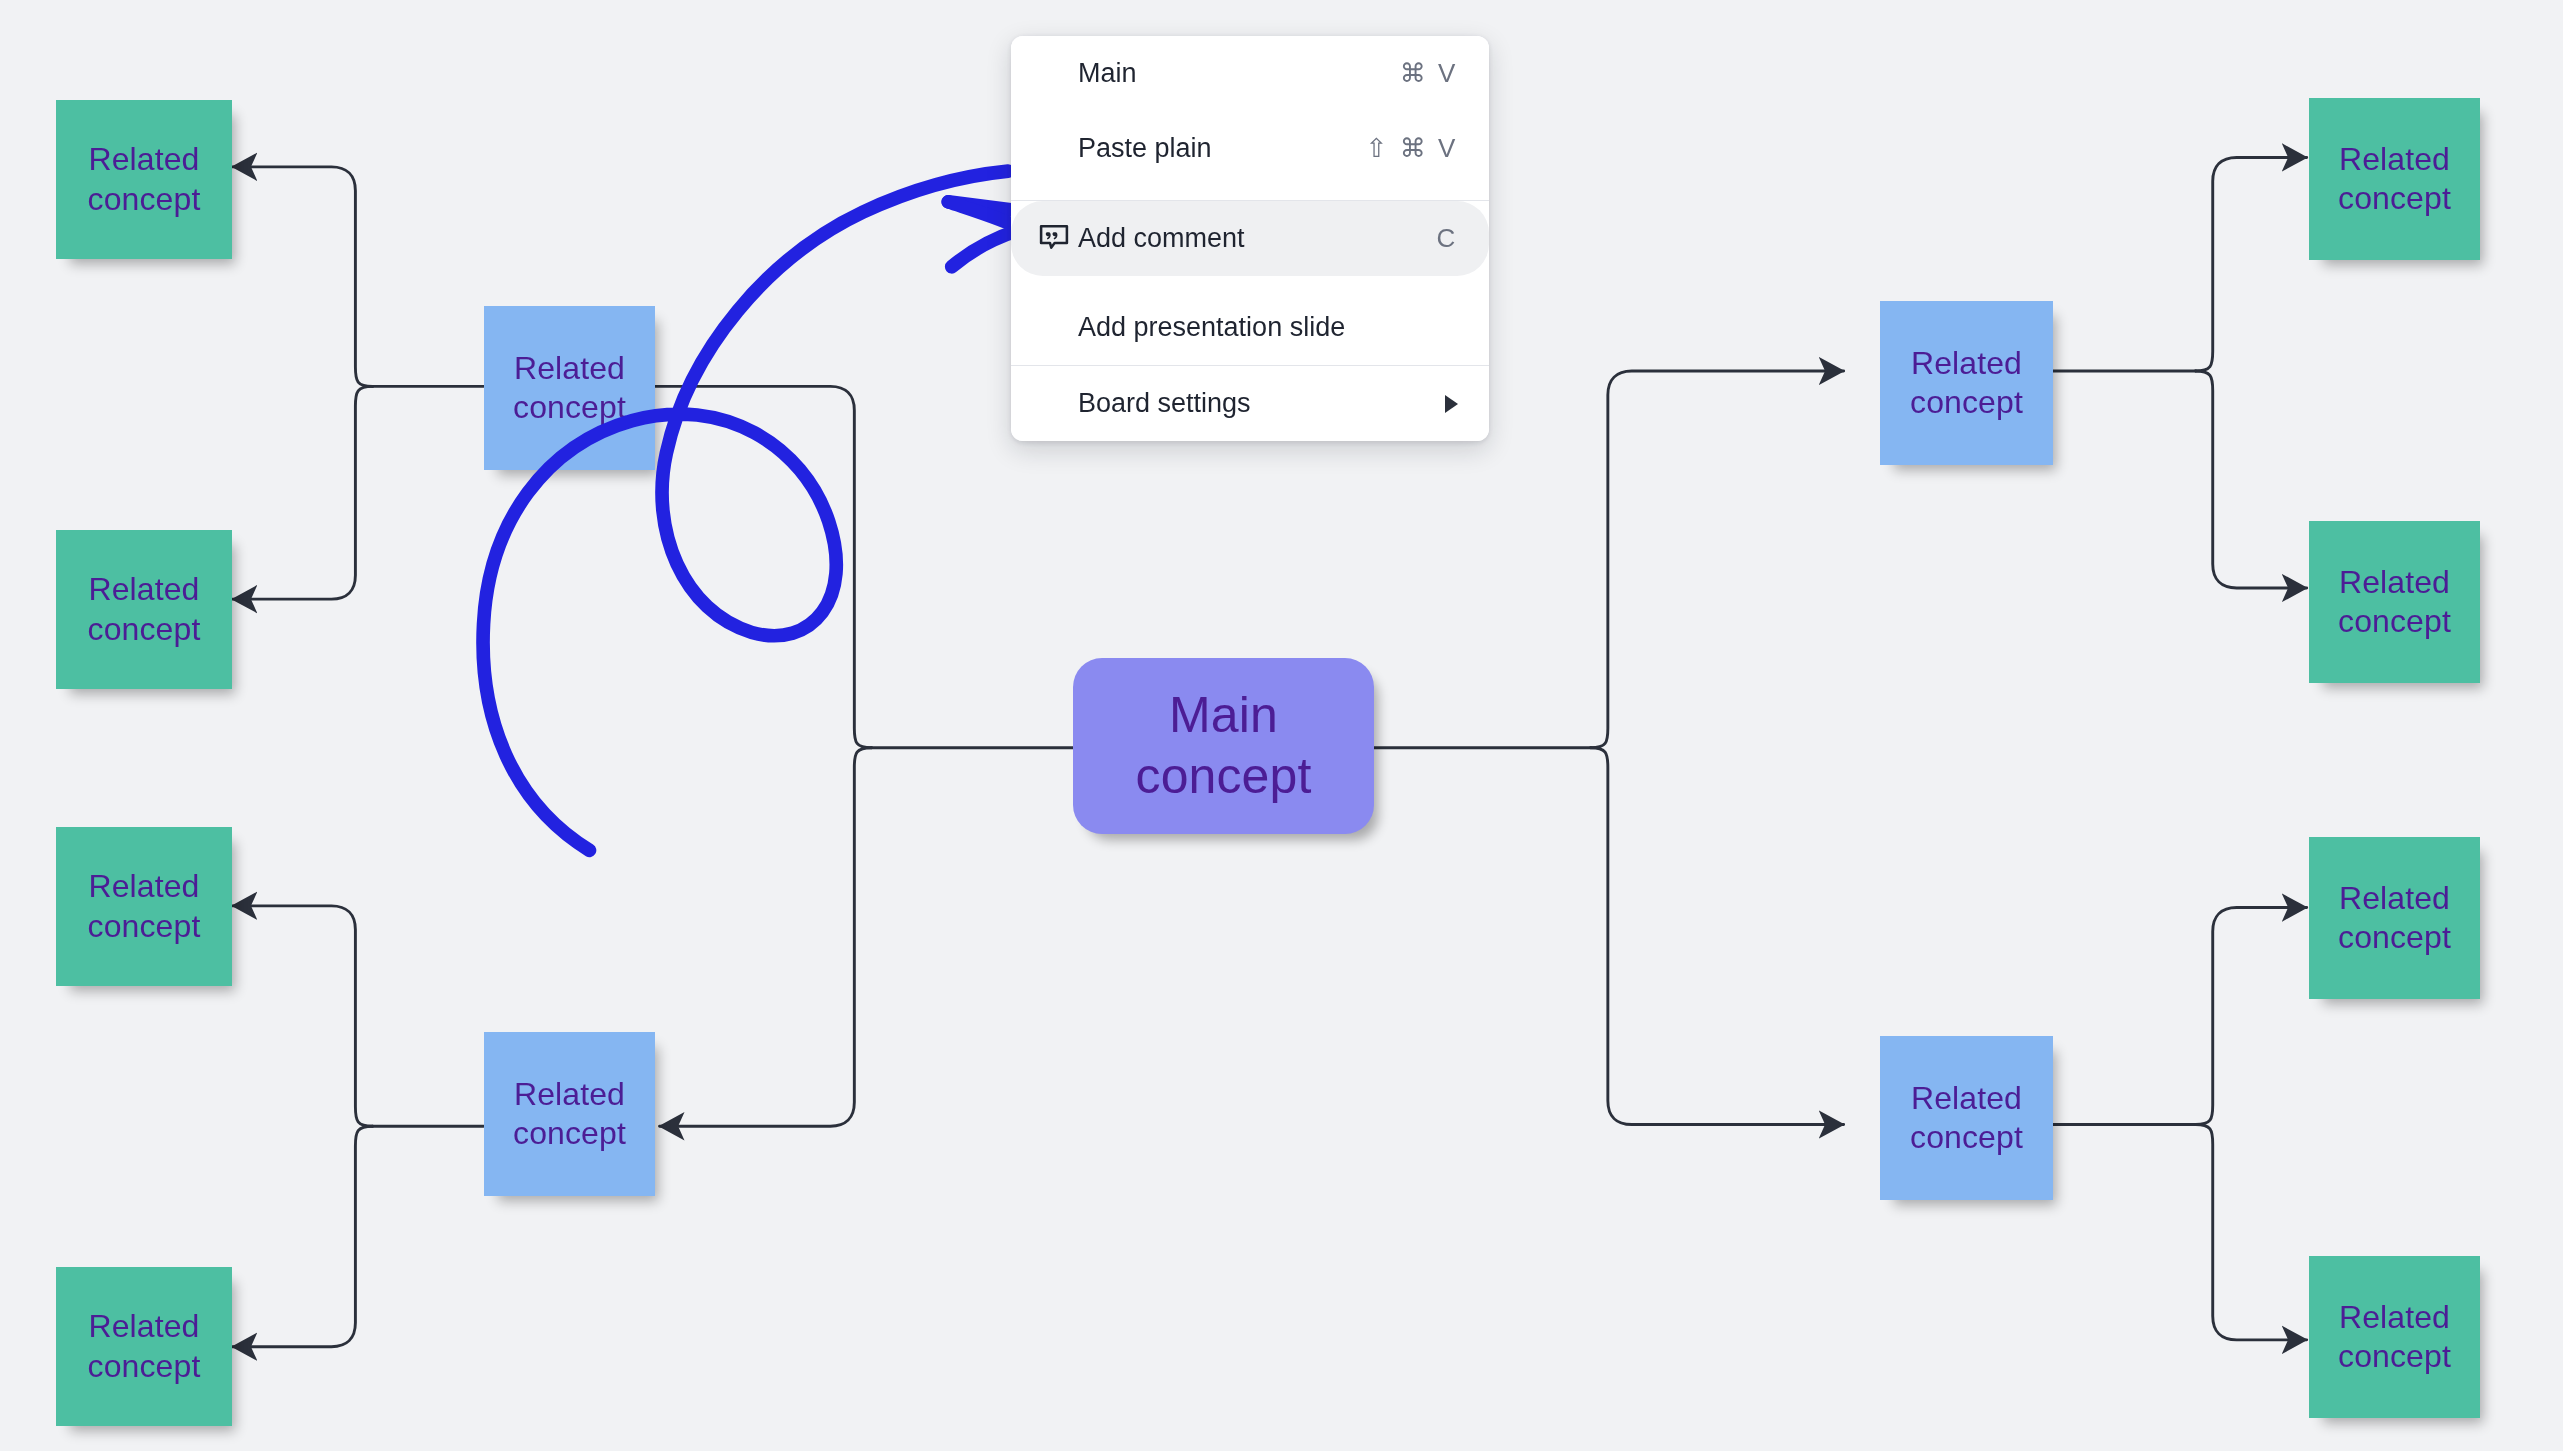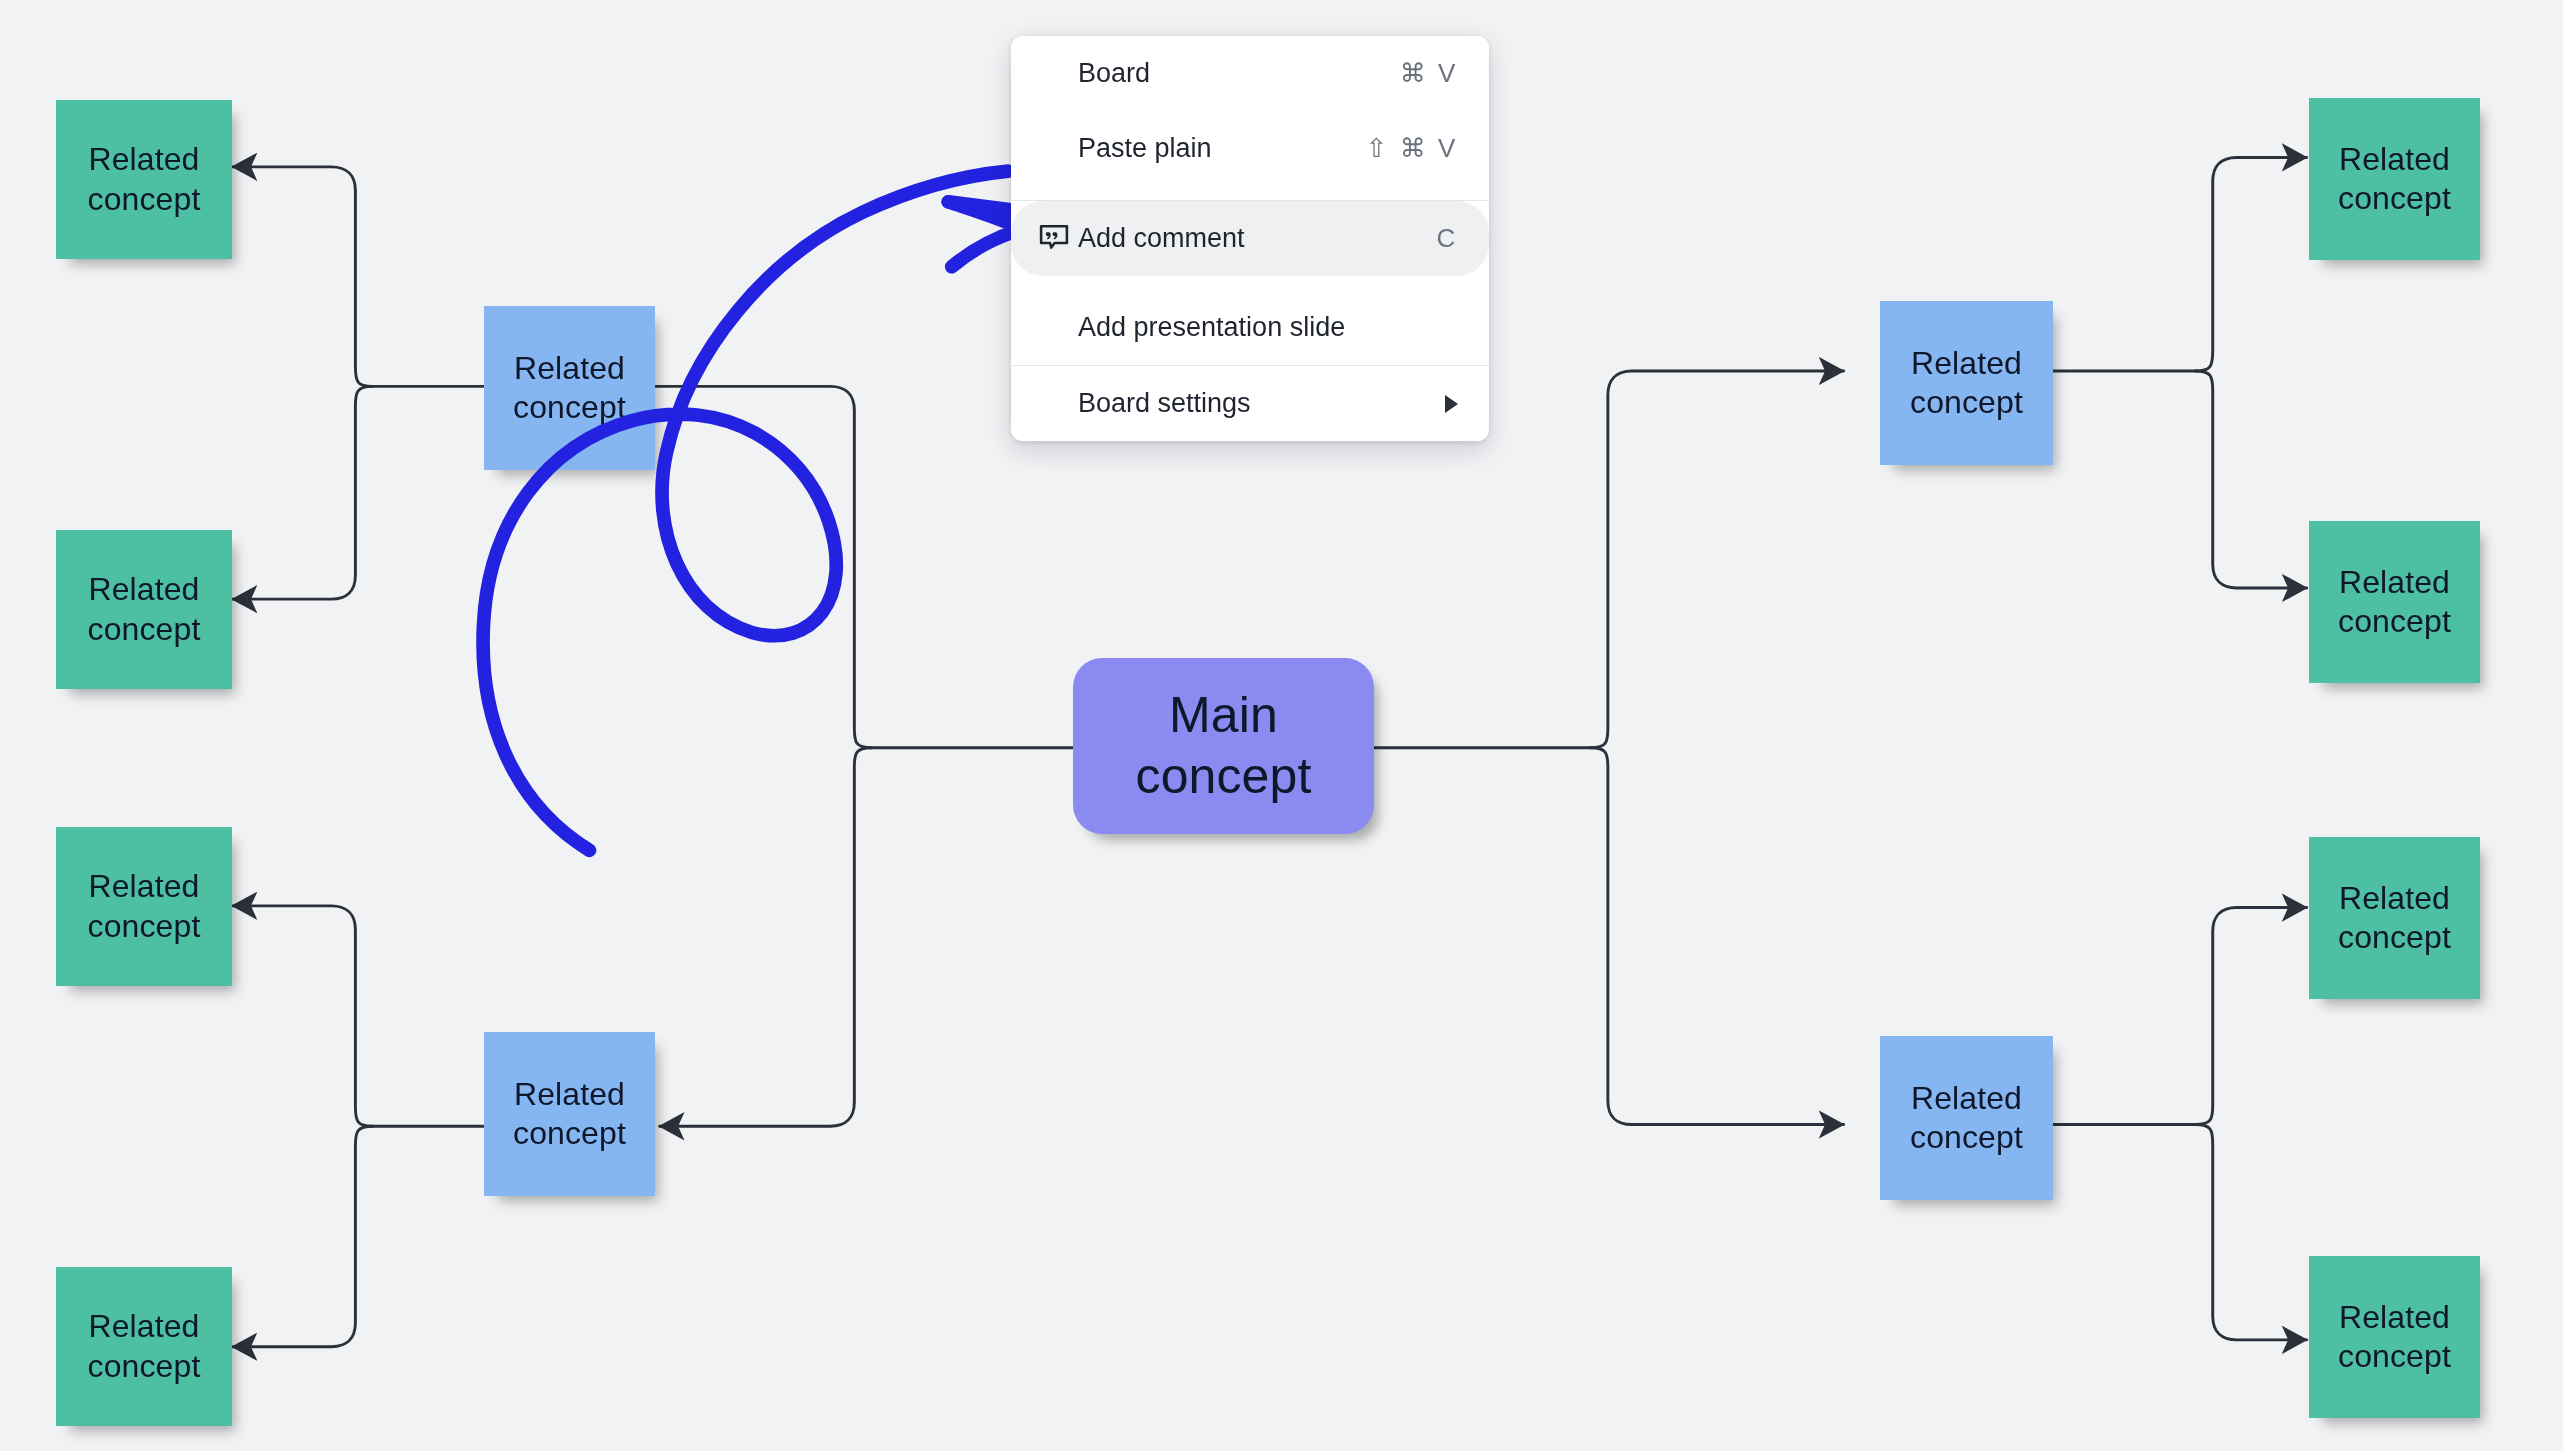--- a/index.html
+++ b/index.html
@@ -35,21 +35,21 @@
     pointer-events: none;
   }
   
   .note {
     position: absolute;
     box-sizing: border-box;
     display: flex;
     align-items: center;
     justify-content: flex-start;
     text-align: center;
-    color: #0f172a;
+    color: #4c1d95;
     line-height: 1.22;
     box-shadow: 8.5px 10.3px 12px -5.1px rgba(0,0,0,0.30);
     letter-spacing: 0.1px;
   }
   .note.green  { background: #4dbfa2; }
   .note.blue   { background: #85b6f2; }
   .note.purple { background: #8a8af0; border-radius: 29px; }
   .note .txt { display: block; padding: 0 5.1px; }
 
   .n-sm { font-size: 32px; }
@@ -228,21 +228,21 @@
       <path d="M1110,236 C1152,250 1178,258 1196,268"></path>
 
       <path d="M1196,268 C1170,276 1140,290 1114,312"></path>
     </g>
   </svg>
 
   <div id="ctx-menu">
 
     <div class="mi">
       <div class="mi-pad"></div>
-      <div class="mi-label">Board</div>
+      <div class="mi-label">Main</div>
       <div class="mi-shortcut">⌘ V</div>
     </div>
 
     <div class="mi">
       <div class="mi-pad"></div>
       <div class="mi-label">Paste plain</div>
       <div class="mi-shortcut">⇧ ⌘ V</div>
     </div>
 
     <div class="menu-gap-top"></div>

